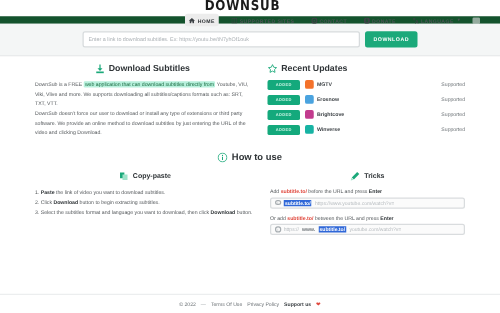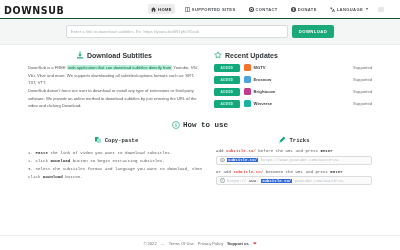--- a/index.html
+++ b/index.html
@@ -10,21 +10,22 @@
     overflow: hidden;
   }
   body { position: relative; }
 
   
   .header {
     height: 19px;
     background: #ffffff;
     display: flex; align-items: center;
     padding: 0 16px 0 4px;
-    border-bottom: 1px solid #14532d;
+    border-bottom: 6px solid #14532d;
+    flex-direction: column;
   }
   .logo {
     font-family: "DejaVu Sans", sans-serif;
     font-weight: bold;
     font-size: 9.5px;
     letter-spacing: .6px;
     color: #1b1b1b;
     transform: scaleY(1.15);
   }
   .nav {
@@ -125,21 +126,21 @@
     min-width: 42px;
   }
   .site-logo {
     width: 7px; height: 7px; border-radius: 1.5px;
     display:block; flex: none;
   }
   .site-name { font-size: 4.2px; font-weight: bold; color: #3f4448; }
   .site-stat { font-size: 4.1px; color: #6c7276; margin-left: auto; }
 
   
-  .howto-wrap { margin-top: 9px; font-family: Liberation Mono, monospace; }
+  .howto-wrap { margin-top: 9px; }
   .howto-title {
     display: flex; align-items: center; justify-content: center; gap: 3px;
     font-size: 7.5px; font-weight: bold; color: #2f3437;
     margin-bottom: 7px;
   }
   .panes { display: flex; gap: 12px; }
   .pane-l { width: 176px; }
   .pane-r { width: 156px; }
   .pane-head {
     display: flex; align-items: center; justify-content: center; gap: 3px;

